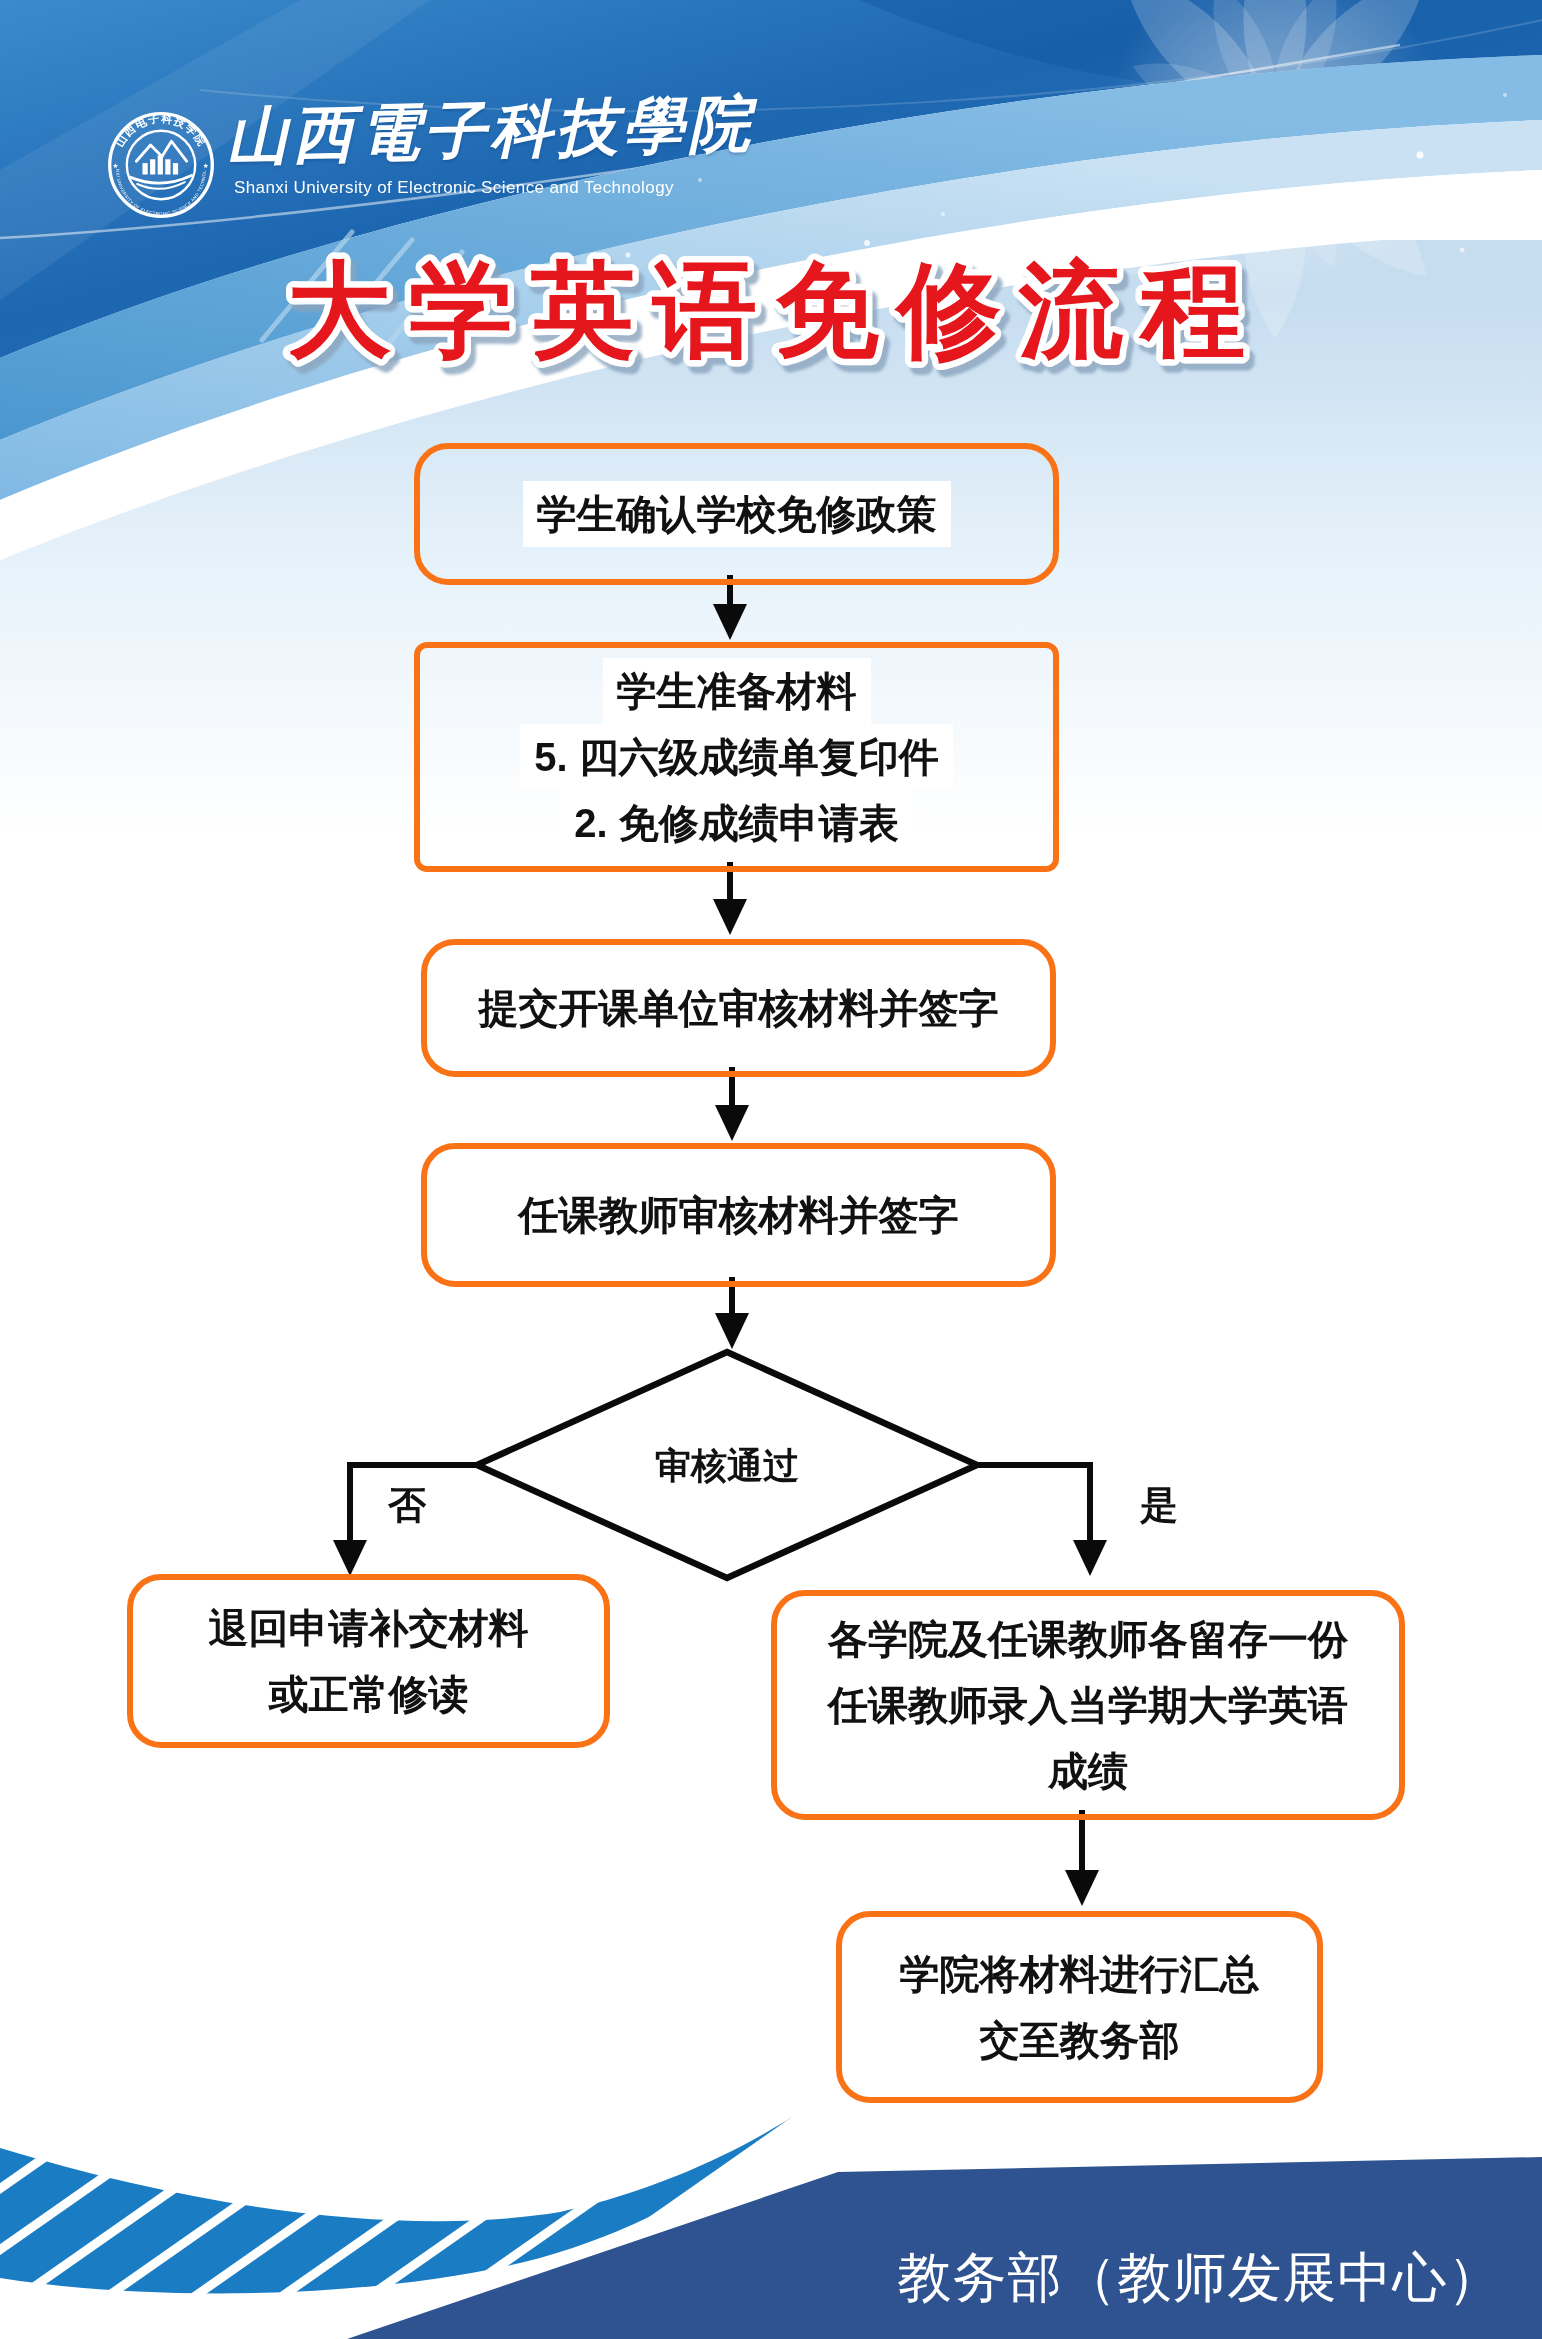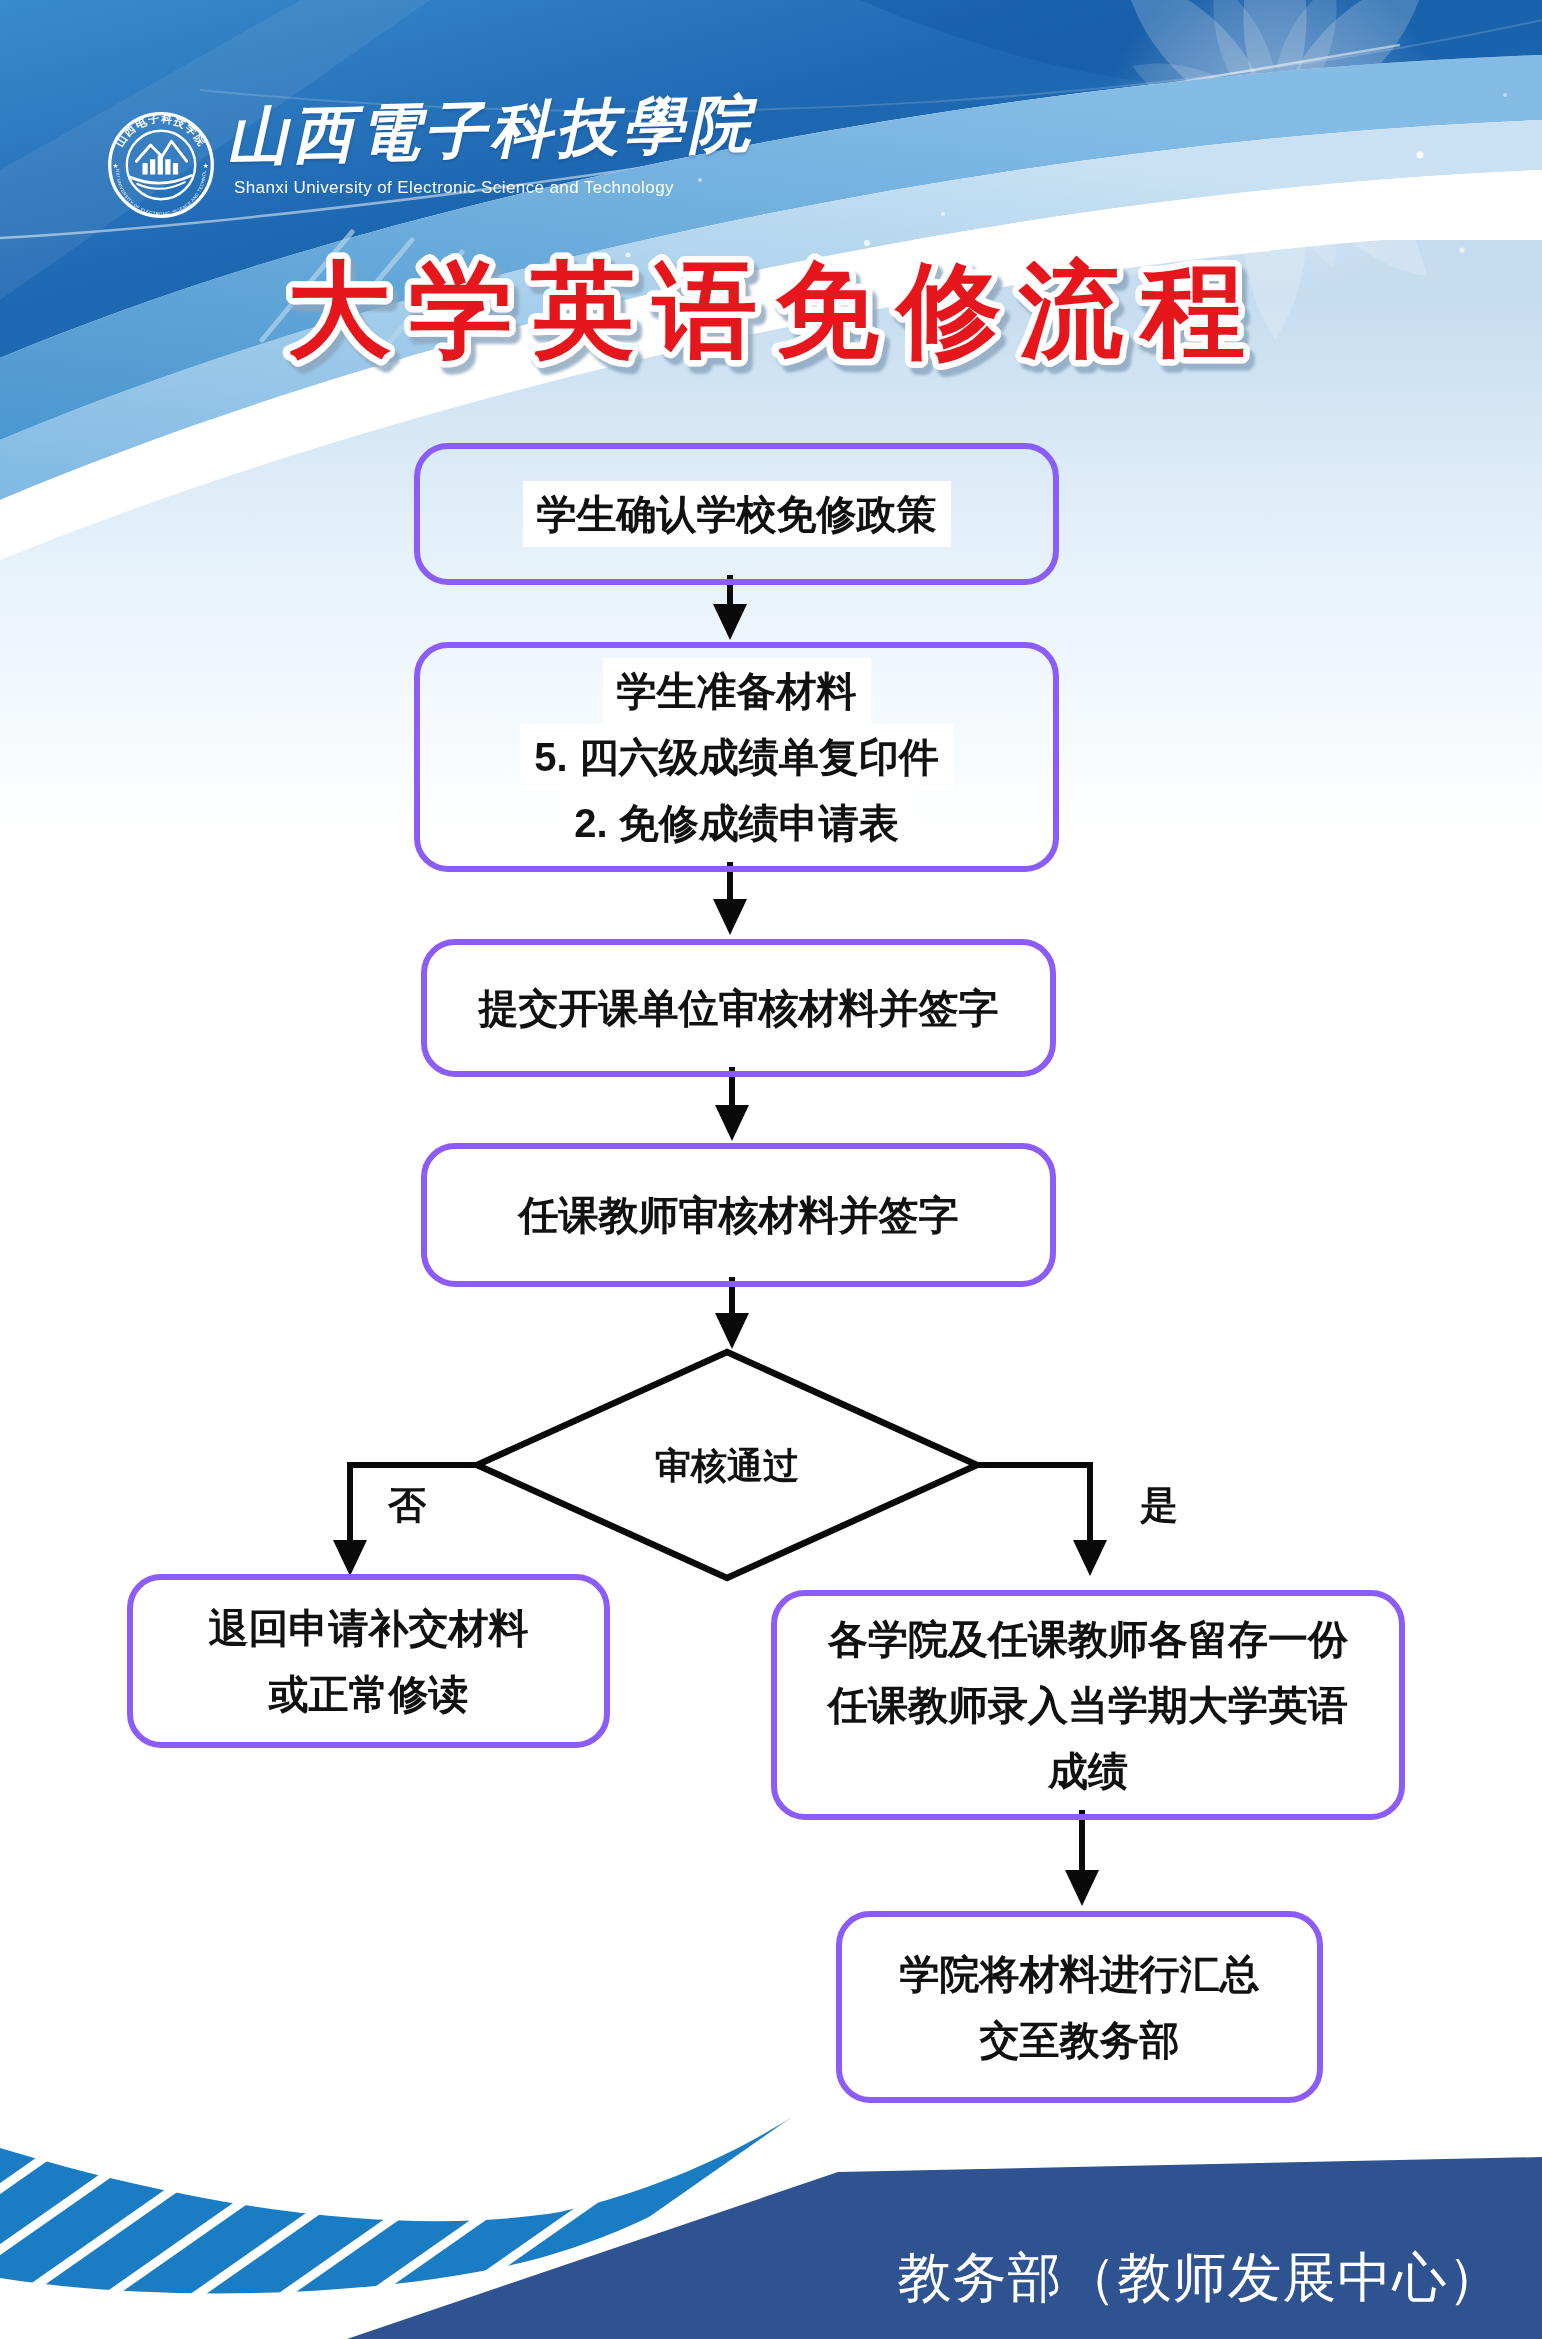--- a/index.html
+++ b/index.html
@@ -18,21 +18,21 @@
     z-index:3; white-space:nowrap;
   }
   .uni-en{
     left:234px; top:178px; width:640px;
     color:#fff; font-size:17px; letter-spacing:.4px;
     z-index:3; white-space:nowrap;
   }
   
   .fbox{
     position:absolute; z-index:2;
-    border:6px solid #8b5cf6; border-radius:34px;
+    border:6px solid #f97316; border-radius:34px;
     background:transparent;
     display:flex; flex-direction:column; justify-content:center; align-items:center;
     font-size:40px; font-weight:bold; color:#111; text-align:center;
     line-height:66px;
   }
   .fbox .ln{white-space:nowrap;}
   .fbox .hl{background:#ffffff; padding:0 14px;}
   .dlabel{
     position:absolute; z-index:2; font-size:36px; font-weight:bold; color:#111;
     text-align:center; white-space:nowrap;
@@ -193,21 +193,21 @@
       <polygon points="1073,1540 1107,1540 1090,1576"></polygon>
       <polygon points="1065,1870 1099,1870 1082,1906"></polygon>
     </g>
     <polygon points="727,1352 977,1465 727,1578 477,1465" fill="#ffffff" stroke="#0a0a0a" stroke-width="6.5"></polygon>
   </svg>
 
   <div class="fbox" style="left:414px;top:443px;width:633px;height:130px;">
     <div class="ln hl">学生确认学校免修政策</div>
   </div>
 
-  <div class="fbox" style="left:414px;top:642px;width:633px;height:218px;">
+  <div class="fbox" style="left:414px;top:642px;width:633px;height:218px;border-radius:13px;">
     <div class="ln hl">学生准备材料</div>
     <div class="ln hl">5. 四六级成绩单复印件</div>
     <div class="ln hl">2. 免修成绩申请表</div>
   </div>
 
   <div class="fbox" style="left:421px;top:939px;width:623px;height:126px;">
     <div class="ln">提交开课单位审核材料并签字</div>
   </div>
 
   <div class="fbox" style="left:421px;top:1143px;width:623px;height:132px;text-align:right;">

